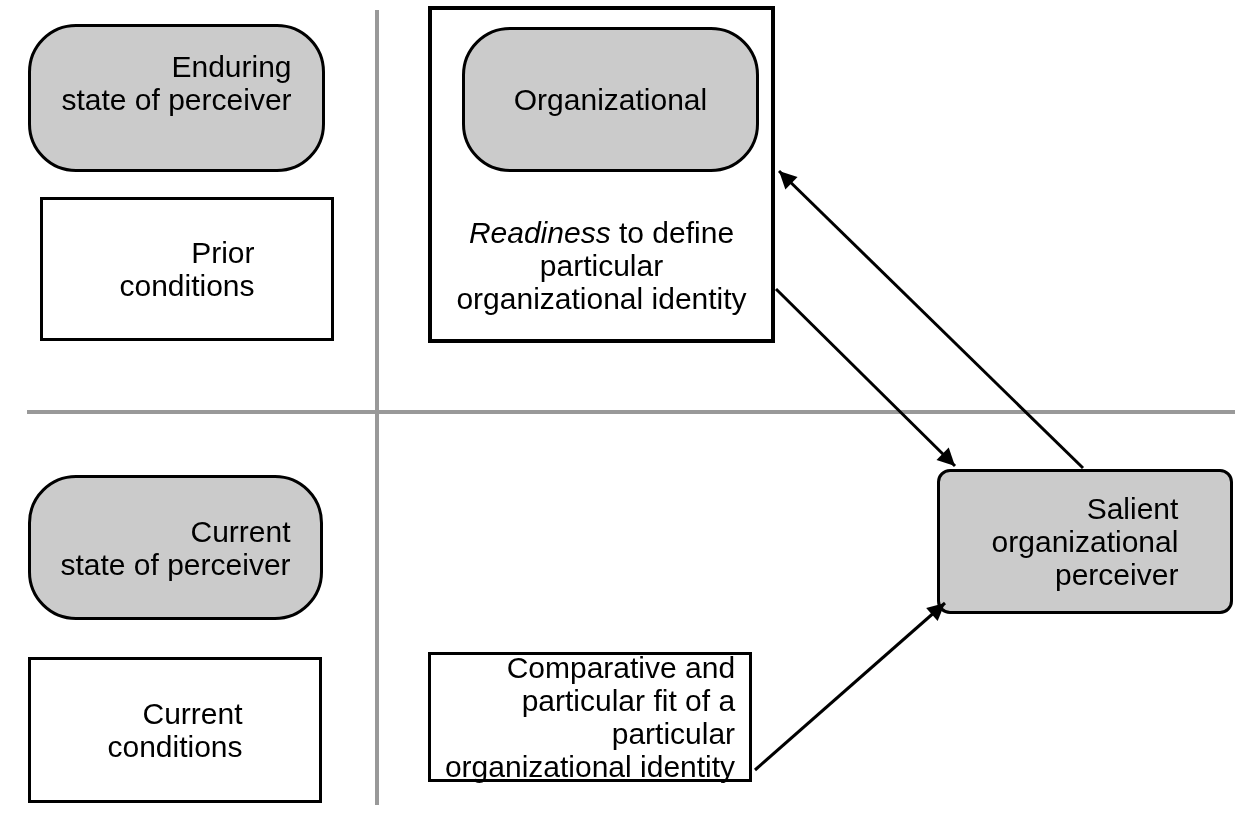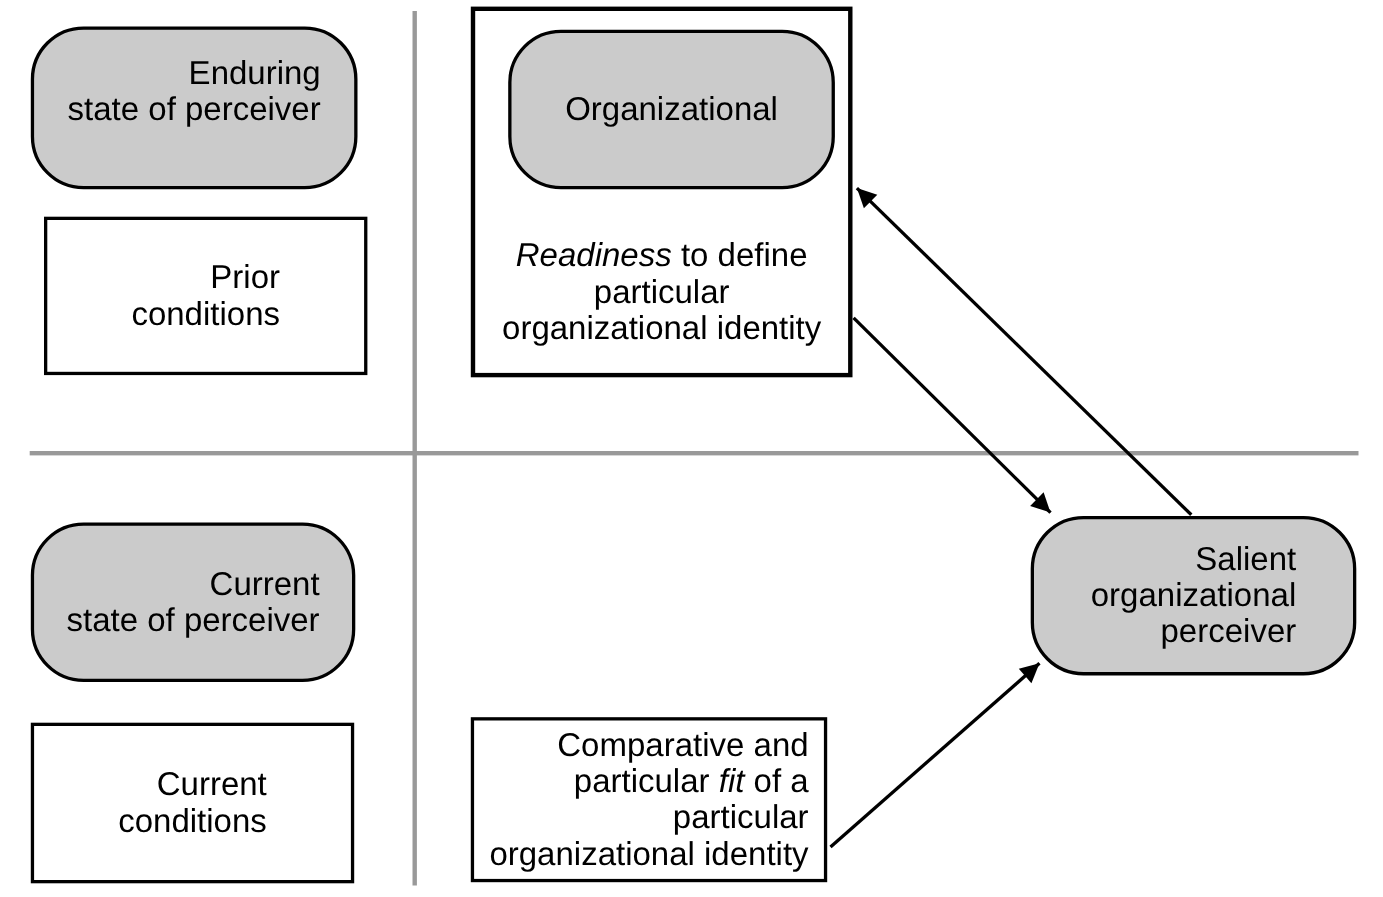--- a/index.html
+++ b/index.html
@@ -130,30 +130,30 @@
       </div>
   </div>
 
   <div class="node rect" style="left:28px; top:657px; width:294px; height:146px;">
     <div>
         <div class="label-line"><span>Current</span></div>
         <div class="label-line"><span>conditions</span></div>
       </div>
   </div>
 
-  <div class="node rect" style="left:428px; top:652px; width:324px; height:150px;">
+  <div class="node rect" style="left:428px; top:652px; width:324px; height:130px;">
     <div>
         <div class="label-line"><span>Comparative and</span></div>
-        <div class="label-line"><span>particular </span><span style="font-style: italic;">fit</span><span> of a</span></div>
+        <div class="label-line"><span>particular </span><span style="">fit</span><span> of a</span></div>
         <div class="label-line"><span>particular</span></div>
         <div class="label-line"><span>organizational identity</span></div>
       </div>
   </div>
 
-  <div class="node rounded" style="left:937px; top:469px; width:296px; height:145px;">
+  <div class="node rounded" style="left:937px; top:469px; width:296px; height:145px;border-radius:13px;">
     <div>
         <div class="label-line"><span>Salient</span></div>
         <div class="label-line"><span>organizational</span></div>
         <div class="label-line"><span>perceiver</span></div>
       </div>
   </div>
 
   <svg class="arrows" viewBox="0 0 1257 815">
     <defs>
       <marker id="arrowhead" viewBox="0 0 12 12" refX="11" refY="6" markerWidth="22" markerHeight="19" markerUnits="userSpaceOnUse" orient="auto">

